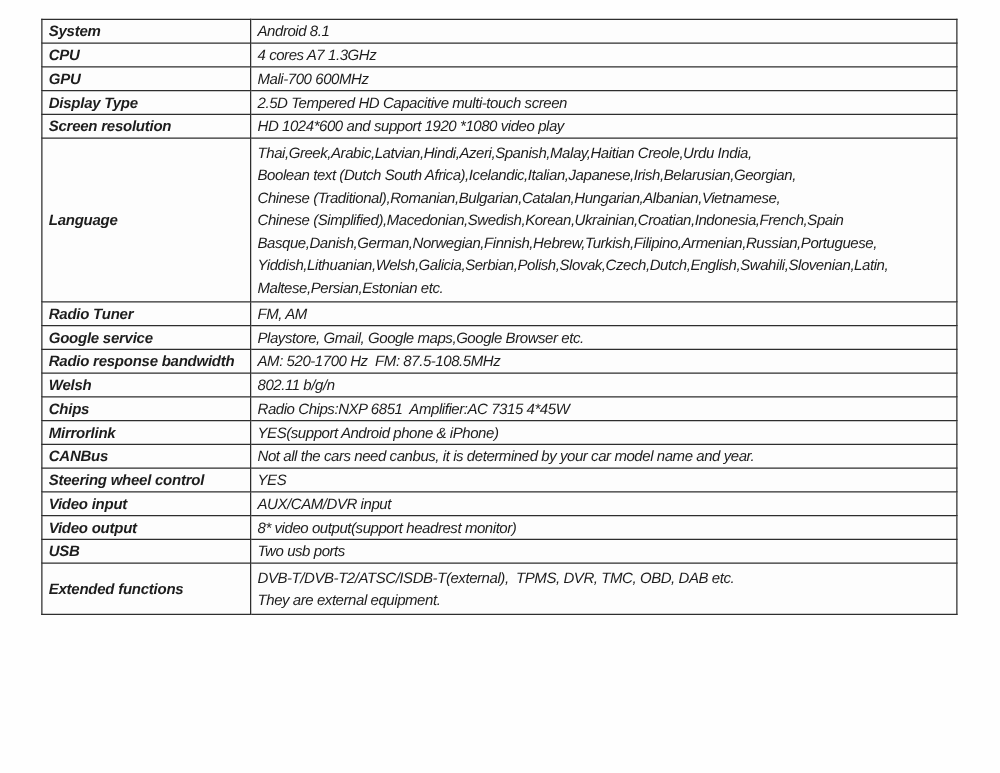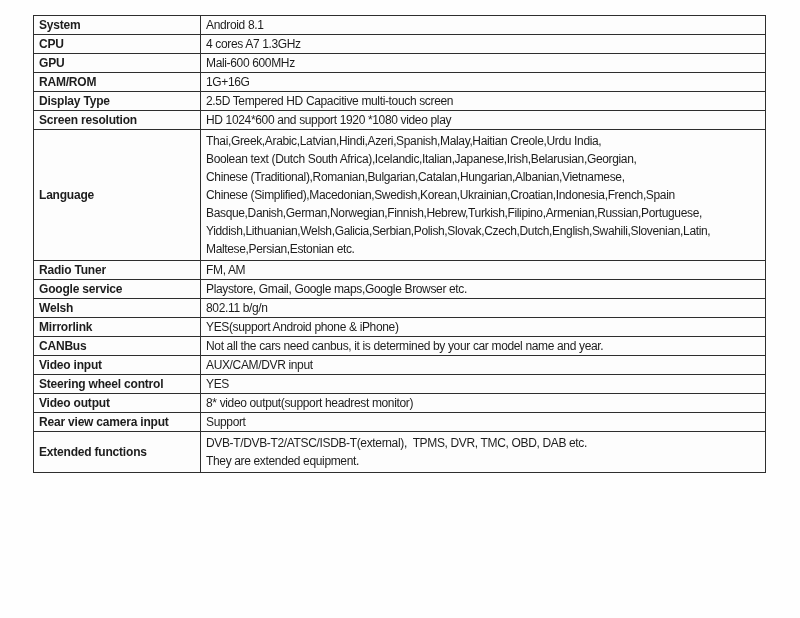--- a/index.html
+++ b/index.html
@@ -23,20 +23,21 @@
     width: 732px;
     border-collapse: collapse;
     table-layout: fixed;
   }
   table.spec-table td {
     border: 1.5px solid #2e2e2e;
     vertical-align: middle;
     padding: 0 5px;
     overflow: hidden;
     background: #fdfdfd;
+    font-style: italic;
   }
   td.lbl {
     width: 167px;
     font-weight: bold;
     font-size: 12px;
     letter-spacing: -0.2px;
     white-space: nowrap;
     padding-left: 6px;
   }
   td.val {
@@ -74,27 +75,21 @@
       </tr>
       <tr class="single">
         <td class="lbl">CPU</td>
         <td class="val">
             <div class="line">4 cores A7 1.3GHz</div>
           </td>
       </tr>
       <tr class="single">
         <td class="lbl">GPU</td>
         <td class="val">
-            <div class="line">Mali-600 600MHz</div>
-          </td>
-      </tr>
-      <tr class="single">
-        <td class="lbl">RAM/ROM</td>
-        <td class="val">
-            <div class="line">1G+16G</div>
+            <div class="line">Mali-700 600MHz</div>
           </td>
       </tr>
       <tr class="single">
         <td class="lbl">Display Type</td>
         <td class="val">
             <div class="line">2.5D Tempered HD Capacitive multi-touch screen</div>
           </td>
       </tr>
       <tr class="single">
         <td class="lbl">Screen resolution</td>
@@ -120,63 +115,75 @@
             <div class="line">FM, AM</div>
           </td>
       </tr>
       <tr class="single">
         <td class="lbl">Google service</td>
         <td class="val">
             <div class="line">Playstore, Gmail, Google maps,Google Browser etc.</div>
           </td>
       </tr>
       <tr class="single">
+        <td class="lbl">Radio response bandwidth</td>
+        <td class="val">
+            <div class="line">AM: 520-1700 Hz  FM: 87.5-108.5MHz</div>
+          </td>
+      </tr>
+      <tr class="single">
         <td class="lbl">Welsh</td>
         <td class="val">
             <div class="line">802.11 b/g/n</div>
+          </td>
+      </tr>
+      <tr class="single">
+        <td class="lbl">Chips</td>
+        <td class="val">
+            <div class="line">Radio Chips:NXP 6851  Amplifier:AC 7315 4*45W</div>
           </td>
       </tr>
       <tr class="single">
         <td class="lbl">Mirrorlink</td>
         <td class="val">
             <div class="line">YES(support Android phone &amp; iPhone)</div>
           </td>
       </tr>
       <tr class="single">
         <td class="lbl">CANBus</td>
         <td class="val">
             <div class="line">Not all the cars need canbus, it is determined by your car model name and year.</div>
           </td>
       </tr>
       <tr class="single">
+        <td class="lbl">Steering wheel control</td>
+        <td class="val">
+            <div class="line">YES</div>
+          </td>
+      </tr>
+      <tr class="single">
         <td class="lbl">Video input</td>
         <td class="val">
             <div class="line">AUX/CAM/DVR input</div>
-          </td>
-      </tr>
-      <tr class="single">
-        <td class="lbl">Steering wheel control</td>
-        <td class="val">
-            <div class="line">YES</div>
           </td>
       </tr>
       <tr class="single">
         <td class="lbl">Video output</td>
         <td class="val">
             <div class="line">8* video output(support headrest monitor)</div>
           </td>
       </tr>
       <tr class="single">
-        <td class="lbl">Rear view camera input</td>
+        <td class="lbl">USB</td>
         <td class="val">
-            <div class="line">Support</div>
+            <div class="line">Two usb ports</div>
           </td>
       </tr>
       <tr class="multi">
         <td class="lbl">Extended functions</td>
         <td class="val">
           <div class="line">DVB-T/DVB-T2/ATSC/ISDB-T(external),  TPMS, DVR, TMC, OBD, DAB etc.</div>
-          <div class="line">They are extended equipment.</div>
+          <div class="line">They are external equipment.</div>
         </td>
       </tr>
     </tbody>
   </table>
 </div>
 
 </body></html>

